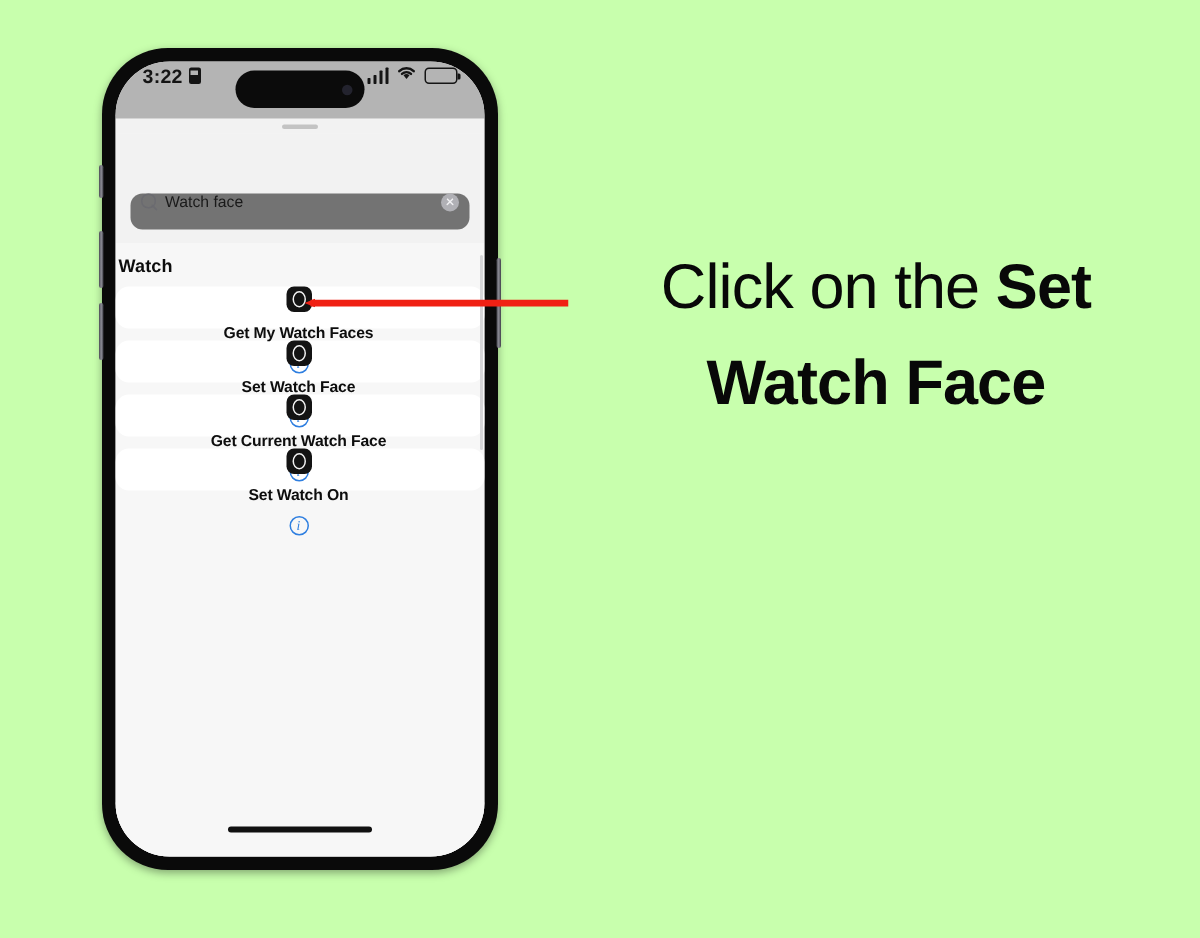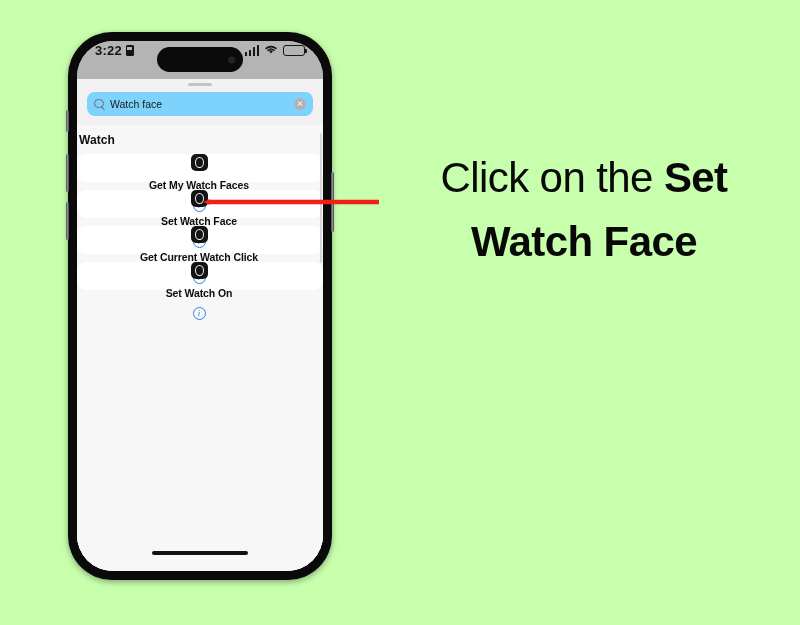--- a/index.html
+++ b/index.html
@@ -171,26 +171,26 @@
     background: #c3c3c3;
   }
 
   
   #search-region {
     background: #f2f2f2;
     padding: 3px 10px 9px 10px;
   }
   #search-bar {
     display: flex;
-    align-items: center;
     height: 24px;
-    background: #7dd3fc;
+    background: #737373;
     border-radius: 8px;
     padding: 0 7px;
     gap: 5px;
+    margin-top: 37px;
   }
   #search-icon {
     flex: none;
     width: 11px;
     height: 11px;
     position: relative;
   }
   #search-icon::before {
     content: "";
     position: absolute;
@@ -344,21 +344,21 @@
     width: 176px;
     height: 6px;
     z-index: 20;
   }
   #pointer-arrow svg { display: block; }
 
   
   #caption-text {
     position: absolute;
     left: 392px;
-    top: 146px;
+    top: 159px;
     width: 384px;
     text-align: center;
     font-size: 42px;
     line-height: 1.52;
     color: #080808;
     letter-spacing: -0.6px;
   }
   #caption-text .bold { font-weight: bold; }
 </style>
 </head>
@@ -433,21 +433,21 @@
             <span></span>
           </span>
         <span class="result-label">Set Watch Face</span>
         <span class="info-button">i</span>
       </div>
 
       <div class="result-row">
         <span class="app-icon-watch">
             <span></span>
           </span>
-        <span class="result-label">Get Current Watch Click</span>
+        <span class="result-label">Get Current Watch Face</span>
         <span class="info-button">i</span>
       </div>
 
       <div class="result-row">
         <span class="app-icon-watch">
             <span></span>
           </span>
         <span class="result-label">Set Watch On</span>
         <span class="info-button">i</span>
       </div>

